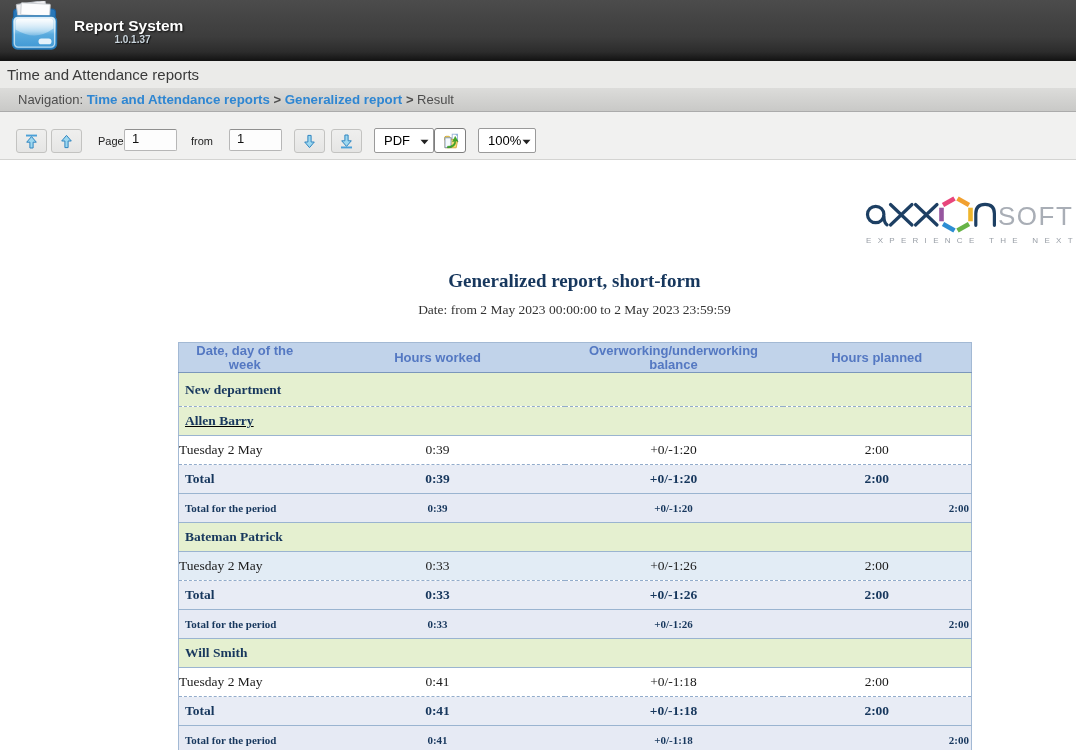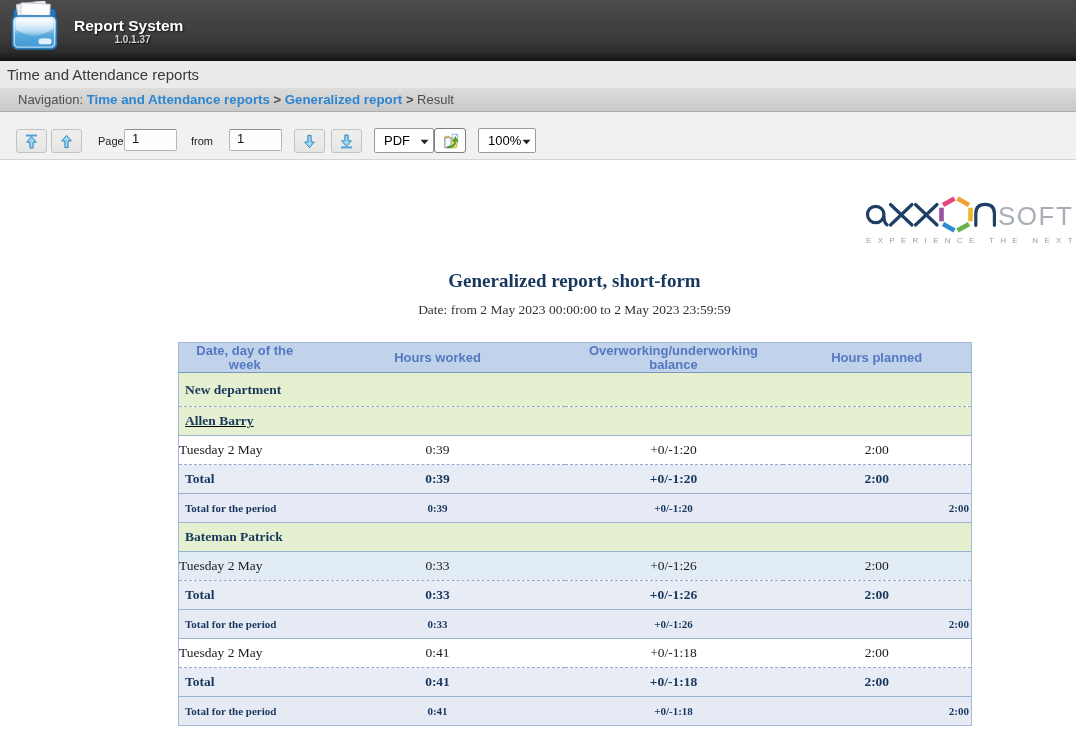--- a/index.html
+++ b/index.html
@@ -200,20 +200,23 @@
         <td class="c">0:33</td>
         <td class="c">+0/-1:26</td>
         <td class="c">2:00</td>
       </tr>
  <tr class="tfp" style="height:29px;border-bottom:1px solid #9ab4d0;">
         <td>Total for the period</td>
         <td class="c">0:33</td>
         <td class="c">+0/-1:26</td>
         <td class="r">2:00</td>
       </tr>
+ <tr class="sec" style="height:29px;border-bottom:1px solid #9ab4d0;">
+        <td colspan="4">Will Smith</td>
+      </tr>
  <tr class="day" style="height:29px;border-bottom:1px dashed #93accb;">
         <td>Tuesday 2 May</td>
         <td class="c">0:41</td>
         <td class="c">+0/-1:18</td>
         <td class="c">2:00</td>
       </tr>
  <tr class="tot" style="height:29px;border-bottom:1px solid #9ab4d0;">
         <td>Total</td>
         <td class="c">0:41</td>
         <td class="c">+0/-1:18</td>

